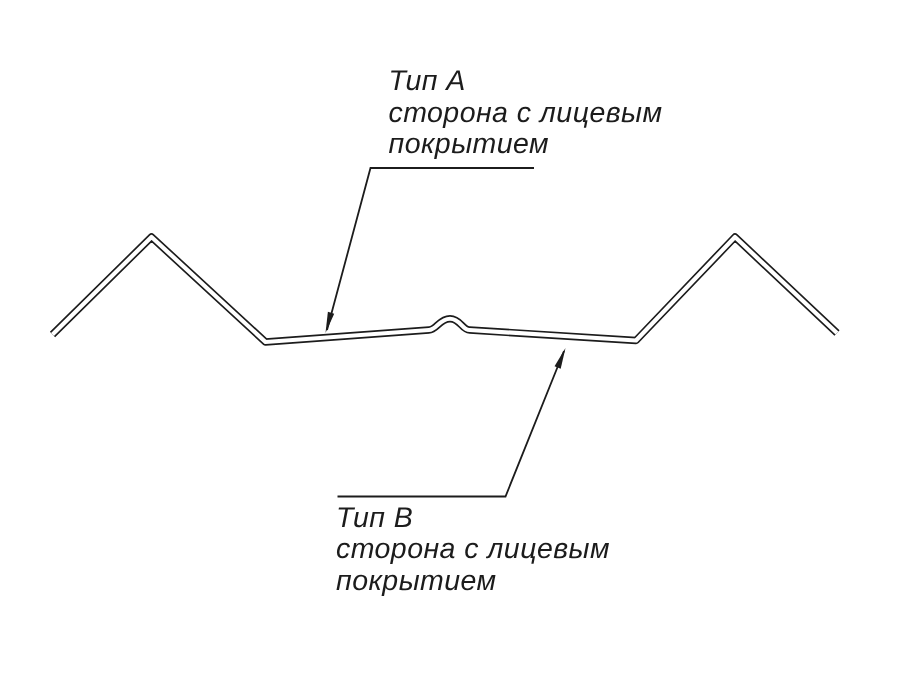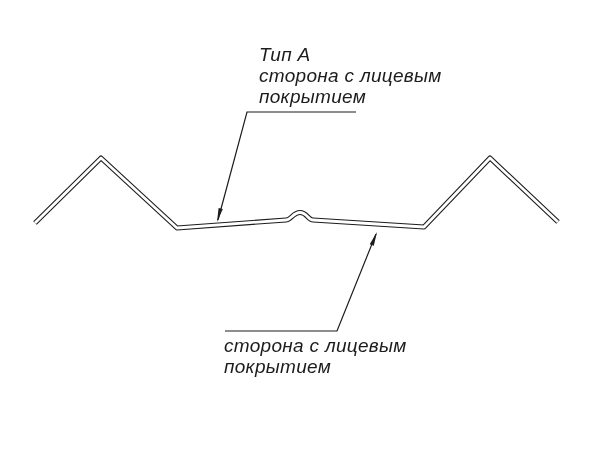--- a/index.html
+++ b/index.html
@@ -56,17 +56,18 @@
     <polygon points="377,232 373.8,245.8 369.7,244.2" fill="#1c1c1c"></polygon>
   </svg>
 
   <div class="label label-a">
     <div>Тип A</div>
     <div>сторона с лицевым</div>
     <div>покрытием</div>
   </div>
 
   <div class="label label-b">
+    <div>Тип B</div>
     <div>сторона с лицевым</div>
     <div>покрытием</div>
   </div>
 
 </div>
 
 </body></html>

